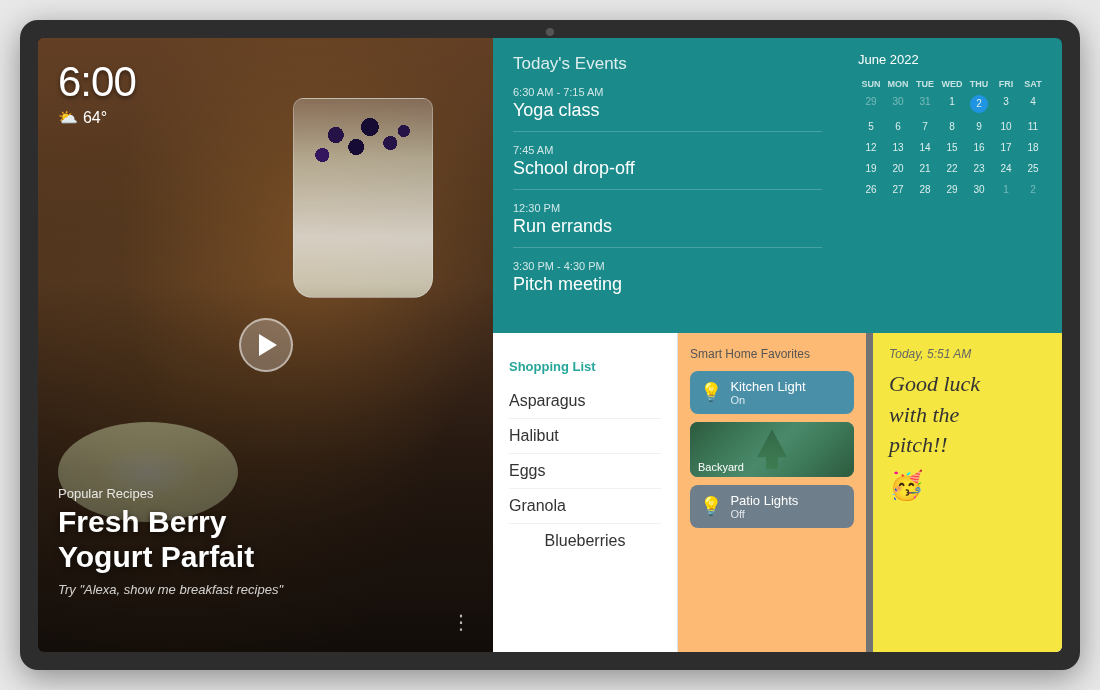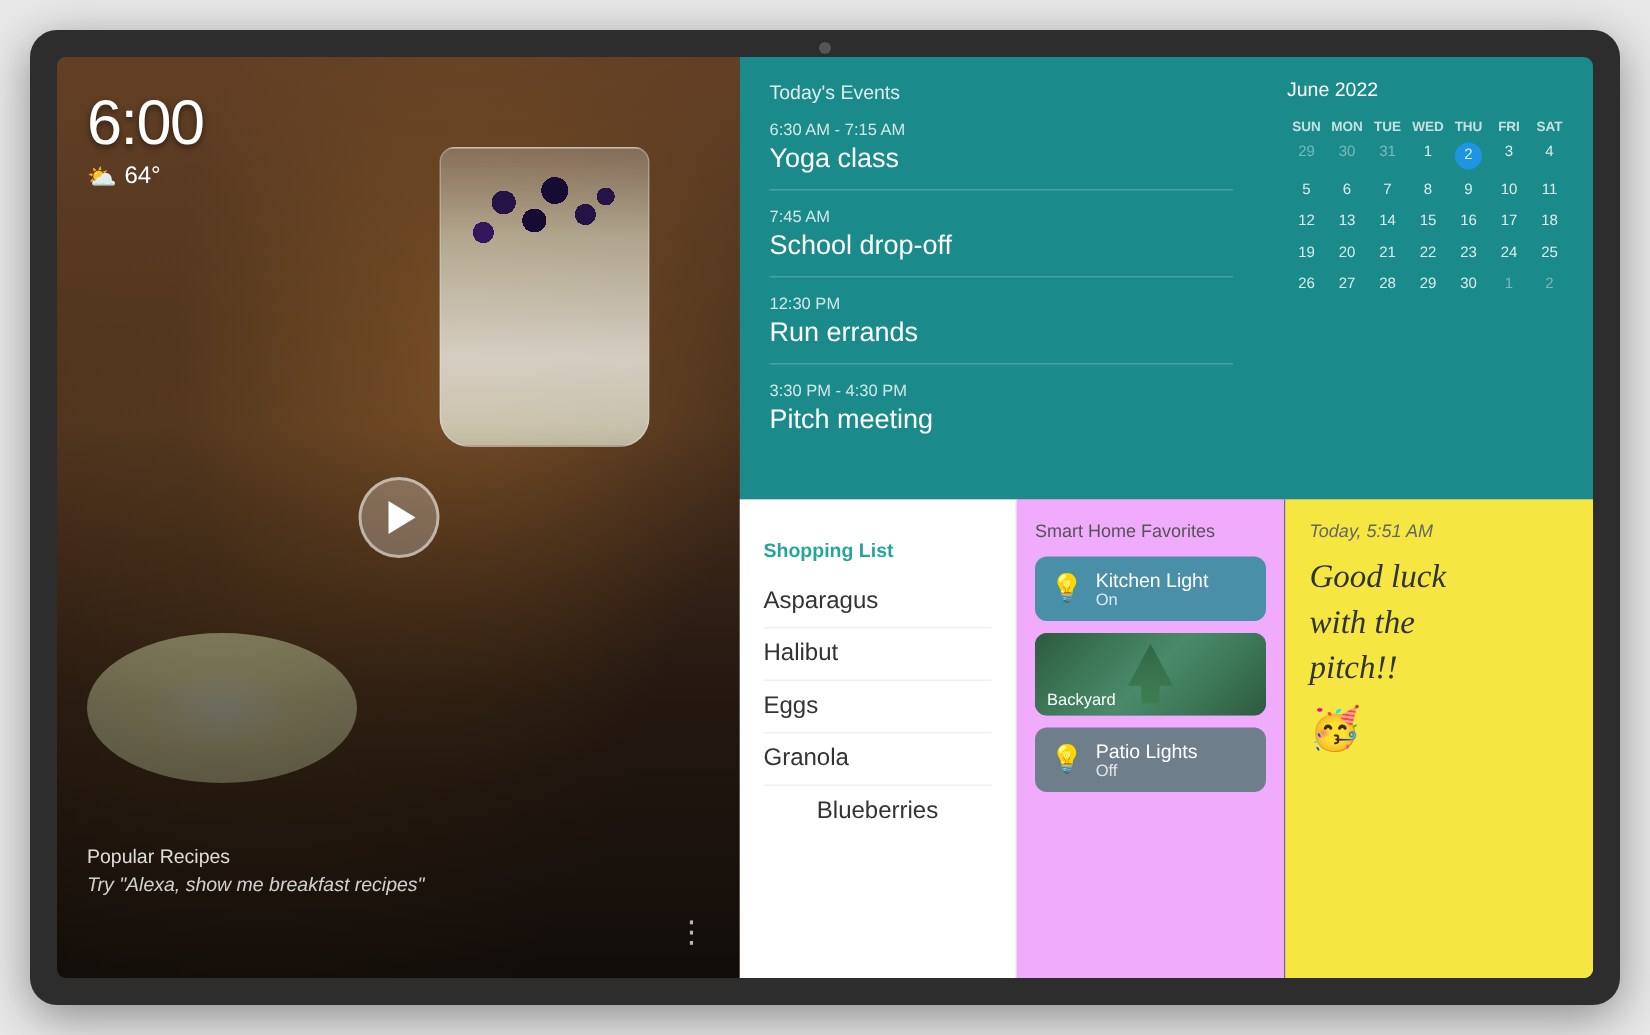--- a/index.html
+++ b/index.html
@@ -185,21 +185,21 @@
       background: #1a8a8a;
       height: 48%;
       overflow: hidden;
     }
     .events-section {
       flex: 1;
       padding: 16px 20px;
       color: white;
     }
     .events-title {
-      font-size: 13px;
+      font-size: 17px;
       opacity: 0.85;
       margin-bottom: 12px;
       font-weight: 400;
     }
     .event-item {
       margin-bottom: 12px;
       border-bottom: 1px solid rgba(255,255,255,0.2);
       padding-bottom: 10px;
     }
     .event-item:last-child {
@@ -272,24 +272,24 @@
       color: #333;
       padding: 8px 0;
       border-bottom: 1px solid #f0f0f0;
     }
     .shopping-item:last-child {
       border-bottom: none;
       text-align: center;
     }
     
     .smarthome-panel {
-      width: 179px;
-      background: #f0abfc;
+      width: 195px;
+      background: #fdba74;
       padding: 14px 12px;
-      border-right: 1px solid #737373;
+      border-right: 7px solid #737373;
     }
     .smarthome-title {
       font-size: 12px;
       color: #555;
       margin-bottom: 10px;
       font-weight: 400;
     }
     .smart-device {
       background: #4a8fa8;
       border-radius: 8px;
@@ -394,20 +394,21 @@
           <span>64°</span>
         </div>
       </div>
 
       <div class="play-button">
         <div class="play-triangle"></div>
       </div>
 
       <div class="recipe-info">
         <div class="recipe-category">Popular Recipes</div>
+        <div class="recipe-title">Fresh Berry<br>Yogurt Parfait</div>
         <div class="recipe-hint">Try "Alexa, show me breakfast recipes"</div>
       </div>
 
       <div class="more-dots">⋮</div>
     </div>
 
     <div class="right-panel">
 
       <div class="events-calendar">
 

